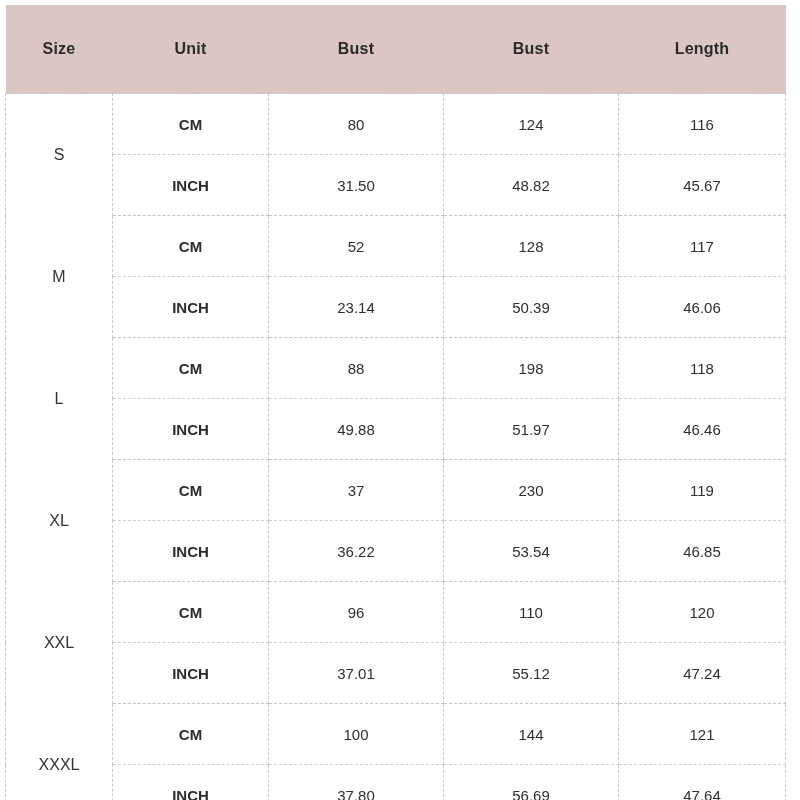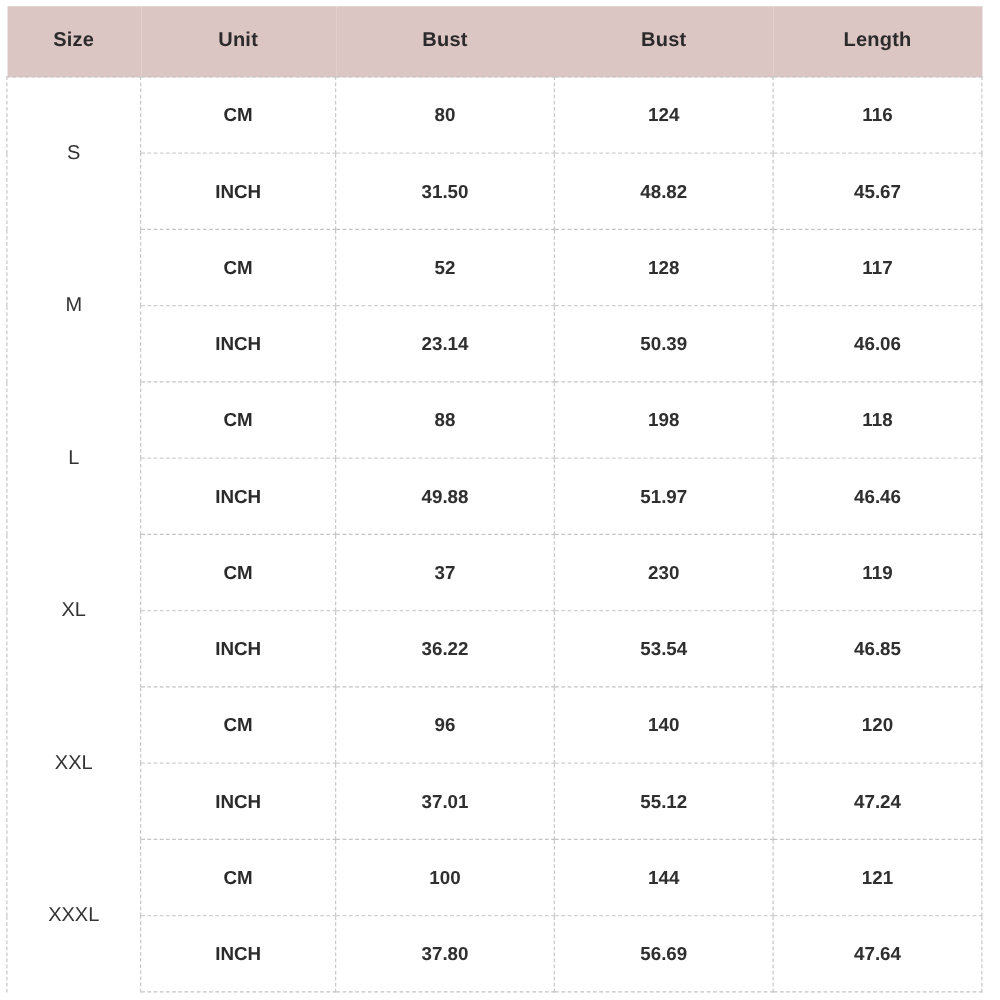--- a/index.html
+++ b/index.html
@@ -39,21 +39,21 @@
 
   thead th {
     background: #dcc6c4;
     color: #2b2b2b;
     font-size: 16px;
     font-weight: bold;
     height: 52px;
     text-align: center;
     vertical-align: middle;
     border: none;
-    padding: 2px;
+    padding: 18px;
     letter-spacing: 0.2px;
   }
 
   tbody td {
     text-align: center;
     vertical-align: middle;
     height: 60px;
     padding: 0;
     font-size: 15px;
     color: #2f2f2f;
@@ -74,21 +74,21 @@
   }
 
   
   td.unit-cell {
     font-weight: bold;
     font-size: 15px;
     color: #2b2b2b;
   }
 
   td.value-cell {
-    font-weight: bold;
+    font-weight: normal;
   }
 
   
   tr.row-cm td.unit-cell,
   tr.row-cm td.value-cell {
     border-bottom: 1px dashed #d0d0d0;
   }
 
   
   tr.row-inch td {
@@ -182,21 +182,21 @@
         <td class="unit-cell">INCH</td>
         <td class="value-cell">36.22</td>
         <td class="value-cell">53.54</td>
         <td class="value-cell">46.85</td>
       </tr>
 
       <tr class="row-cm">
         <td class="size-cell" rowspan="2">XXL</td>
         <td class="unit-cell">CM</td>
         <td class="value-cell">96</td>
-        <td class="value-cell">140</td>
+        <td class="value-cell">110</td>
         <td class="value-cell">120</td>
       </tr>
       <tr class="row-inch">
         <td class="unit-cell">INCH</td>
         <td class="value-cell">37.01</td>
         <td class="value-cell">55.12</td>
         <td class="value-cell">47.24</td>
       </tr>
 
       <tr class="row-cm">

